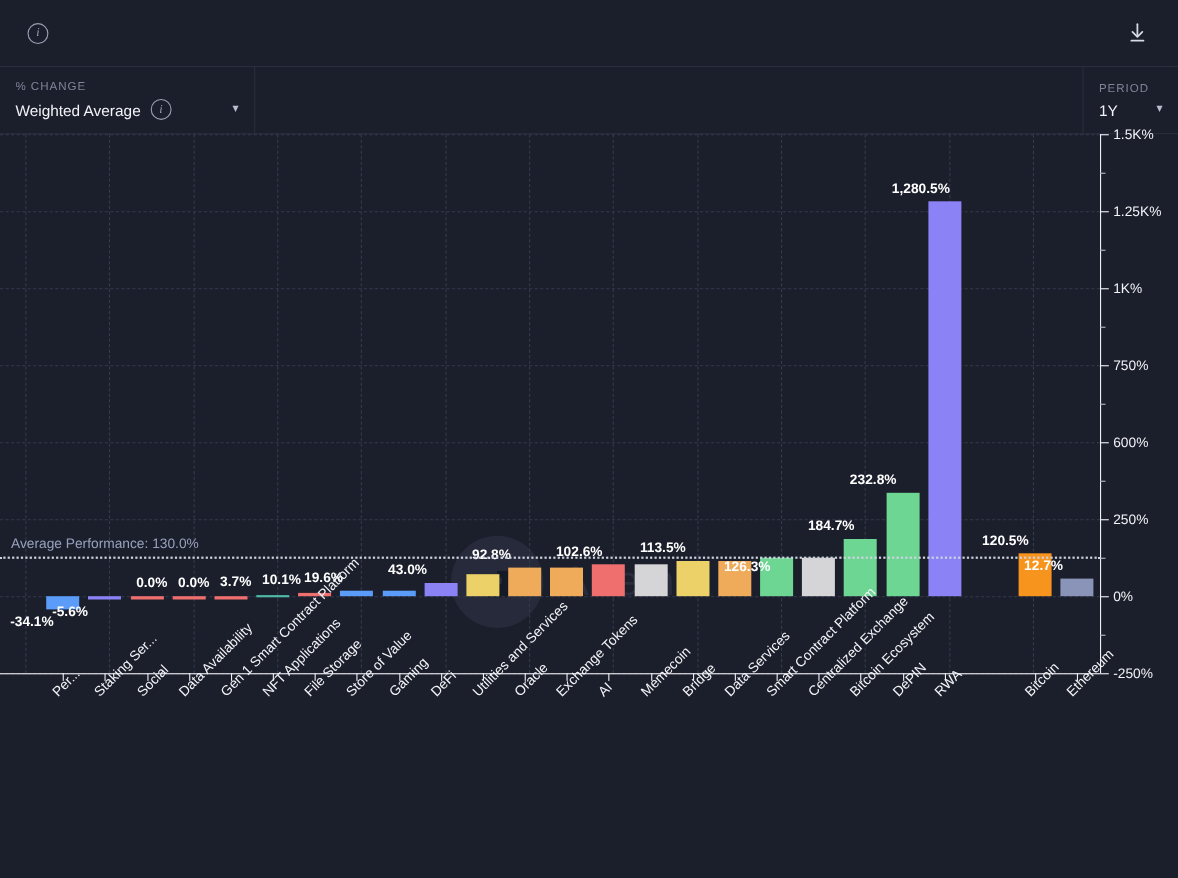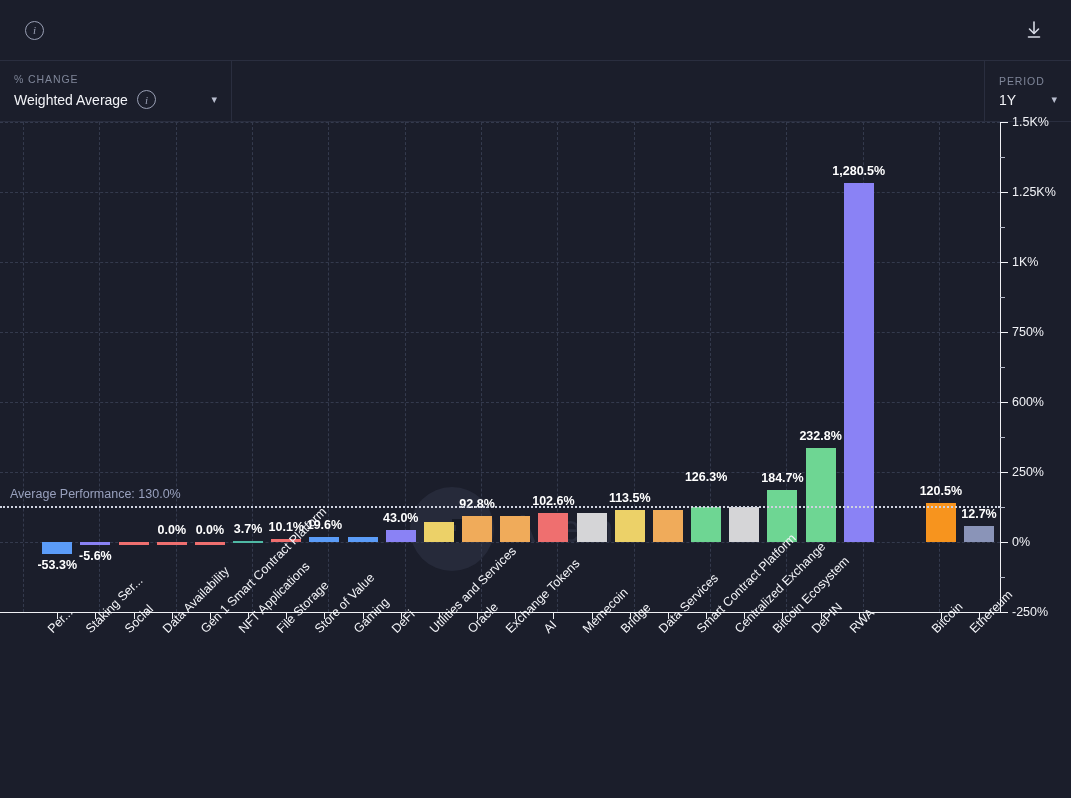--- a/index.html
+++ b/index.html
@@ -72,21 +72,21 @@
     position:absolute;left:0;right:0;height:0;
     border-top:2px dotted #cfd3e0;
   }
   .avg-label{
     position:absolute;font-size:12.5px;color:#98a0bd;
   }
 
   .bar{position:absolute;box-sizing:border-box;}
   .bar-value{
     position:absolute;font-size:12.5px;font-weight:700;color:#ffffff;
-    white-space:nowrap;text-align:center;
+    white-space:nowrap;
   }
 
   
   .yaxis{
     position:absolute;left:1000px;top:0;width:1px;height:490px;background:#f0f1f5;
   }
   .ytick{position:absolute;left:1000px;width:8px;height:1px;background:#f0f1f5;}
   .ytick.minor{width:5px;background:#b5bac9;}
   .ylabel{
     position:absolute;left:1012px;font-size:12.5px;color:#f2f3f7;
@@ -179,21 +179,21 @@
       <div class="gridline-v" style="left: 328.244px;"></div>
       <div class="gridline-v" style="left: 404.58px;"></div>
       <div class="gridline-v" style="left: 480.916px;"></div>
       <div class="gridline-v" style="left: 557.252px;"></div>
       <div class="gridline-v" style="left: 633.588px;"></div>
       <div class="gridline-v" style="left: 709.924px;"></div>
       <div class="gridline-v" style="left: 786.26px;"></div>
       <div class="gridline-v" style="left: 862.595px;"></div>
       <div class="gridline-v" style="left: 938.931px;"></div>
       <div class="bar" title="Per...: -44.2%" style="left: 42.2519px; top: 420px; width: 30px; height: 12.376px; background: rgb(91, 156, 248);"></div>
-      <div class="bar-value" style="width: 96px; left: 9.25191px; top: 436.376px;">-53.3%</div>
+      <div class="bar-value" style="width: 96px; left: 9.25191px; top: 436.376px;">-34.1%</div>
       <div class="bar" title="Staking Ser...: -5.6%" style="left: 80.4198px; top: 420px; width: 30px; height: 2.5px; background: rgb(138, 130, 245);"></div>
       <div class="bar-value" style="width: 96px; left: 47.4198px; top: 426.5px;">-5.6%</div>
       <div class="bar" title="Social: 0%" style="left: 118.588px; top: 420px; width: 30px; height: 2.5px; background: rgb(239, 111, 111);"></div>
       <div class="bar" title="Data Availability: 0%" style="left: 156.756px; top: 420px; width: 30px; height: 2.5px; background: rgb(239, 111, 111);"></div>
       <div class="bar-value" style="width: 96px; left: 123.756px; top: 401px;">0.0%</div>
       <div class="bar" title="Gen 1 Smart Contract Platform: 0%" style="left: 194.924px; top: 420px; width: 30px; height: 2.5px; background: rgb(239, 111, 111);"></div>
       <div class="bar-value" style="width: 96px; left: 161.924px; top: 401px;">0.0%</div>
       <div class="bar" title="NFT Applications: 3.7%" style="left: 233.092px; top: 418.964px; width: 30px; height: 2.5px; background: rgb(79, 185, 165);"></div>
       <div class="bar-value" style="width: 96px; left: 200.092px; top: 399.964px;">3.7%</div>
       <div class="bar" title="File Storage: 10.1%" style="left: 271.26px; top: 417.172px; width: 30px; height: 2.828px; background: rgb(239, 111, 111);"></div>
@@ -207,21 +207,21 @@
       <div class="bar" title="Oracle: 92.8%" style="left: 462.099px; top: 394.016px; width: 30px; height: 25.984px; background: rgb(240, 171, 90);"></div>
       <div class="bar-value" style="width: 96px; left: 429.099px; top: 375.016px;">92.8%</div>
       <div class="bar" title="Exchange Tokens: 92.8%" style="left: 500.267px; top: 394.016px; width: 30px; height: 25.984px; background: rgb(240, 171, 90);"></div>
       <div class="bar" title="AI: 102.6%" style="left: 538.435px; top: 391.272px; width: 30px; height: 28.728px; background: rgb(239, 111, 111);"></div>
       <div class="bar-value" style="width: 96px; left: 505.435px; top: 372.272px;">102.6%</div>
       <div class="bar" title="Memecoin: 102.6%" style="left: 576.603px; top: 391.272px; width: 30px; height: 28.728px; background: rgb(213, 213, 215);"></div>
       <div class="bar" title="Bridge: 113.5%" style="left: 614.771px; top: 388.22px; width: 30px; height: 31.78px; background: rgb(236, 209, 104);"></div>
       <div class="bar-value" style="width: 96px; left: 581.771px; top: 369.22px;">113.5%</div>
       <div class="bar" title="Data Services: 113.5%" style="left: 652.939px; top: 388.22px; width: 30px; height: 31.78px; background: rgb(240, 171, 90);"></div>
       <div class="bar" title="Smart Contract Platform: 126.3%" style="left: 691.107px; top: 384.636px; width: 30px; height: 35.364px; background: rgb(110, 214, 147);"></div>
-      <div class="bar-value" style="width: 96px; left: 658.107px; top: 348px;">126.3%</div>
+      <div class="bar-value" style="width: 96px; left: 658.107px; top: 386px;">126.3%</div>
       <div class="bar" title="Centralized Exchange: 126.3%" style="left: 729.275px; top: 384.636px; width: 30px; height: 35.364px; background: rgb(213, 213, 215);"></div>
       <div class="bar" title="Bitcoin Ecosystem: 184.7%" style="left: 767.443px; top: 368.284px; width: 30px; height: 51.716px; background: rgb(110, 214, 147);"></div>
       <div class="bar-value" style="width: 96px; left: 734.443px; top: 349.284px;">184.7%</div>
       <div class="bar" title="DePIN: 337%" style="left: 805.611px; top: 325.64px; width: 30px; height: 94.36px; background: rgb(110, 214, 147);"></div>
       <div class="bar-value" style="width: 96px; left: 772.611px; top: 306.64px;">232.8%</div>
       <div class="bar" title="RWA: 1280.5%" style="left: 843.779px; top: 61.46px; width: 30px; height: 358.54px; background: rgb(138, 130, 245);"></div>
       <div class="bar-value" style="width: 96px; left: 810.779px; top: 42.46px;">1,280.5%</div>
       <div class="bar" title="Bitcoin: 139.3%" style="left: 925.84px; top: 380.996px; width: 30px; height: 39.004px; background: rgb(247, 148, 30);"></div>
       <div class="bar-value" style="width: 96px; left: 892.84px; top: 361.996px;">120.5%</div>
       <div class="bar" title="Ethereum: 58.5%" style="left: 964.008px; top: 403.62px; width: 30px; height: 16.38px; background: rgb(138, 148, 184);"></div>

